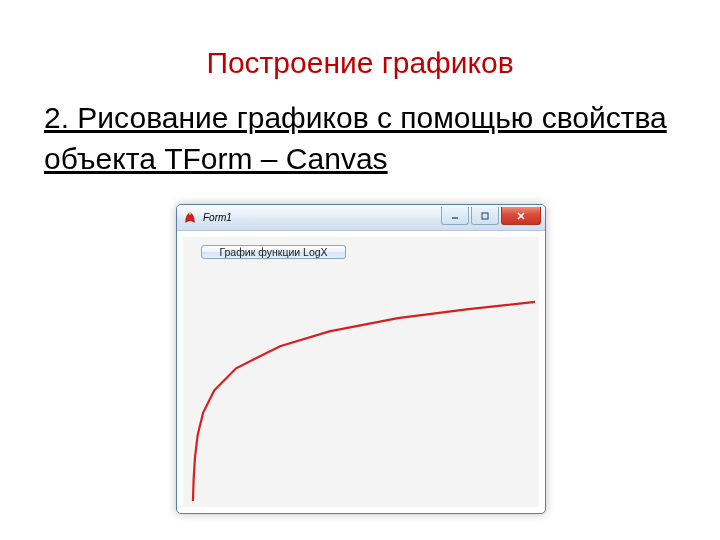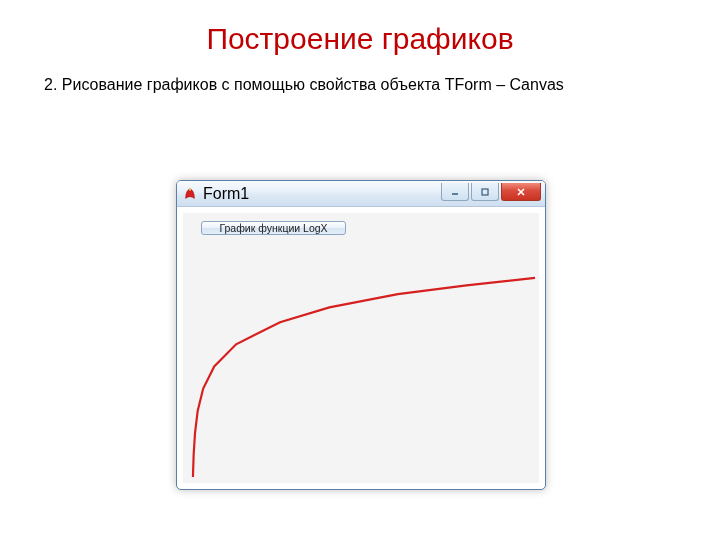--- a/index.html
+++ b/index.html
@@ -15,27 +15,29 @@
     width: 720px;
     height: 540px;
     position: relative;
   }
   .title {
     text-align: center;
     font-size: 30px;
     color: #c00000;
     padding-top: 22px;
     font-weight: 400;
+    margin-top: 24px;
   }
   .subtitle {
-    font-size: 16px;
+    font-size: 30px;
     color: #000;
     padding: 18px 32px 0 44px;
     line-height: 1.35;
     font-weight: 400;
+    text-decoration: underline;
   }
   .window {
     position: absolute;
     left: 176px;
     top: 180px;
     width: 370px;
     height: 310px;
     border: 1px solid #5b7fa6;
     border-radius: 5px;
     box-shadow: 0 0 8px rgba(0,0,0,0.25);
@@ -57,22 +59,23 @@
     align-items: center;
     padding-left: 6px;
   }
   .app-icon {
     width: 14px;
     height: 14px;
     margin-right: 6px;
     display: inline-block;
   }
   .win-title {
-    font-size: 16px;
+    font-size: 10px;
     color: #000;
+    font-style: italic;
   }
   .win-buttons {
     position: absolute;
     right: 4px;
     top: 2px;
     display: flex;
     gap: 2px;
   }
   .win-btn {
     width: 28px;

